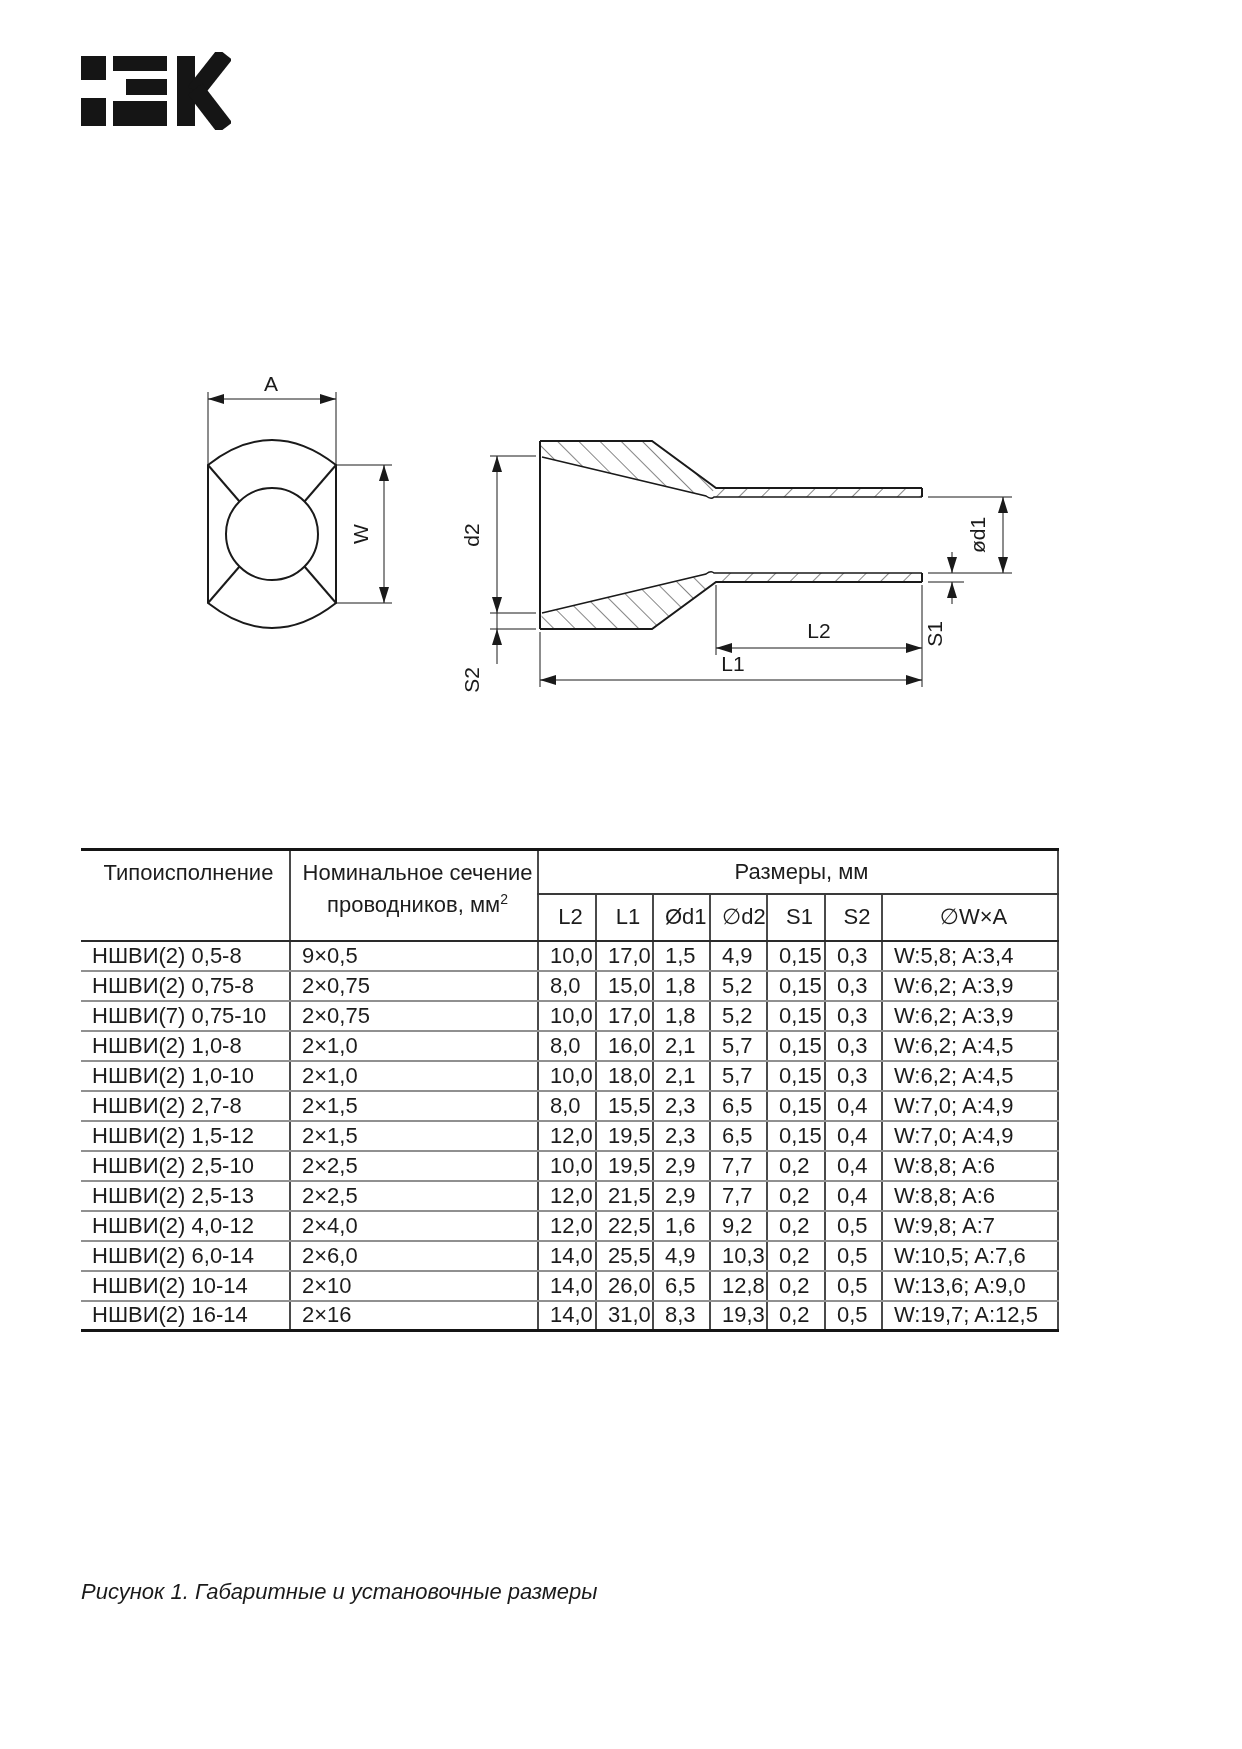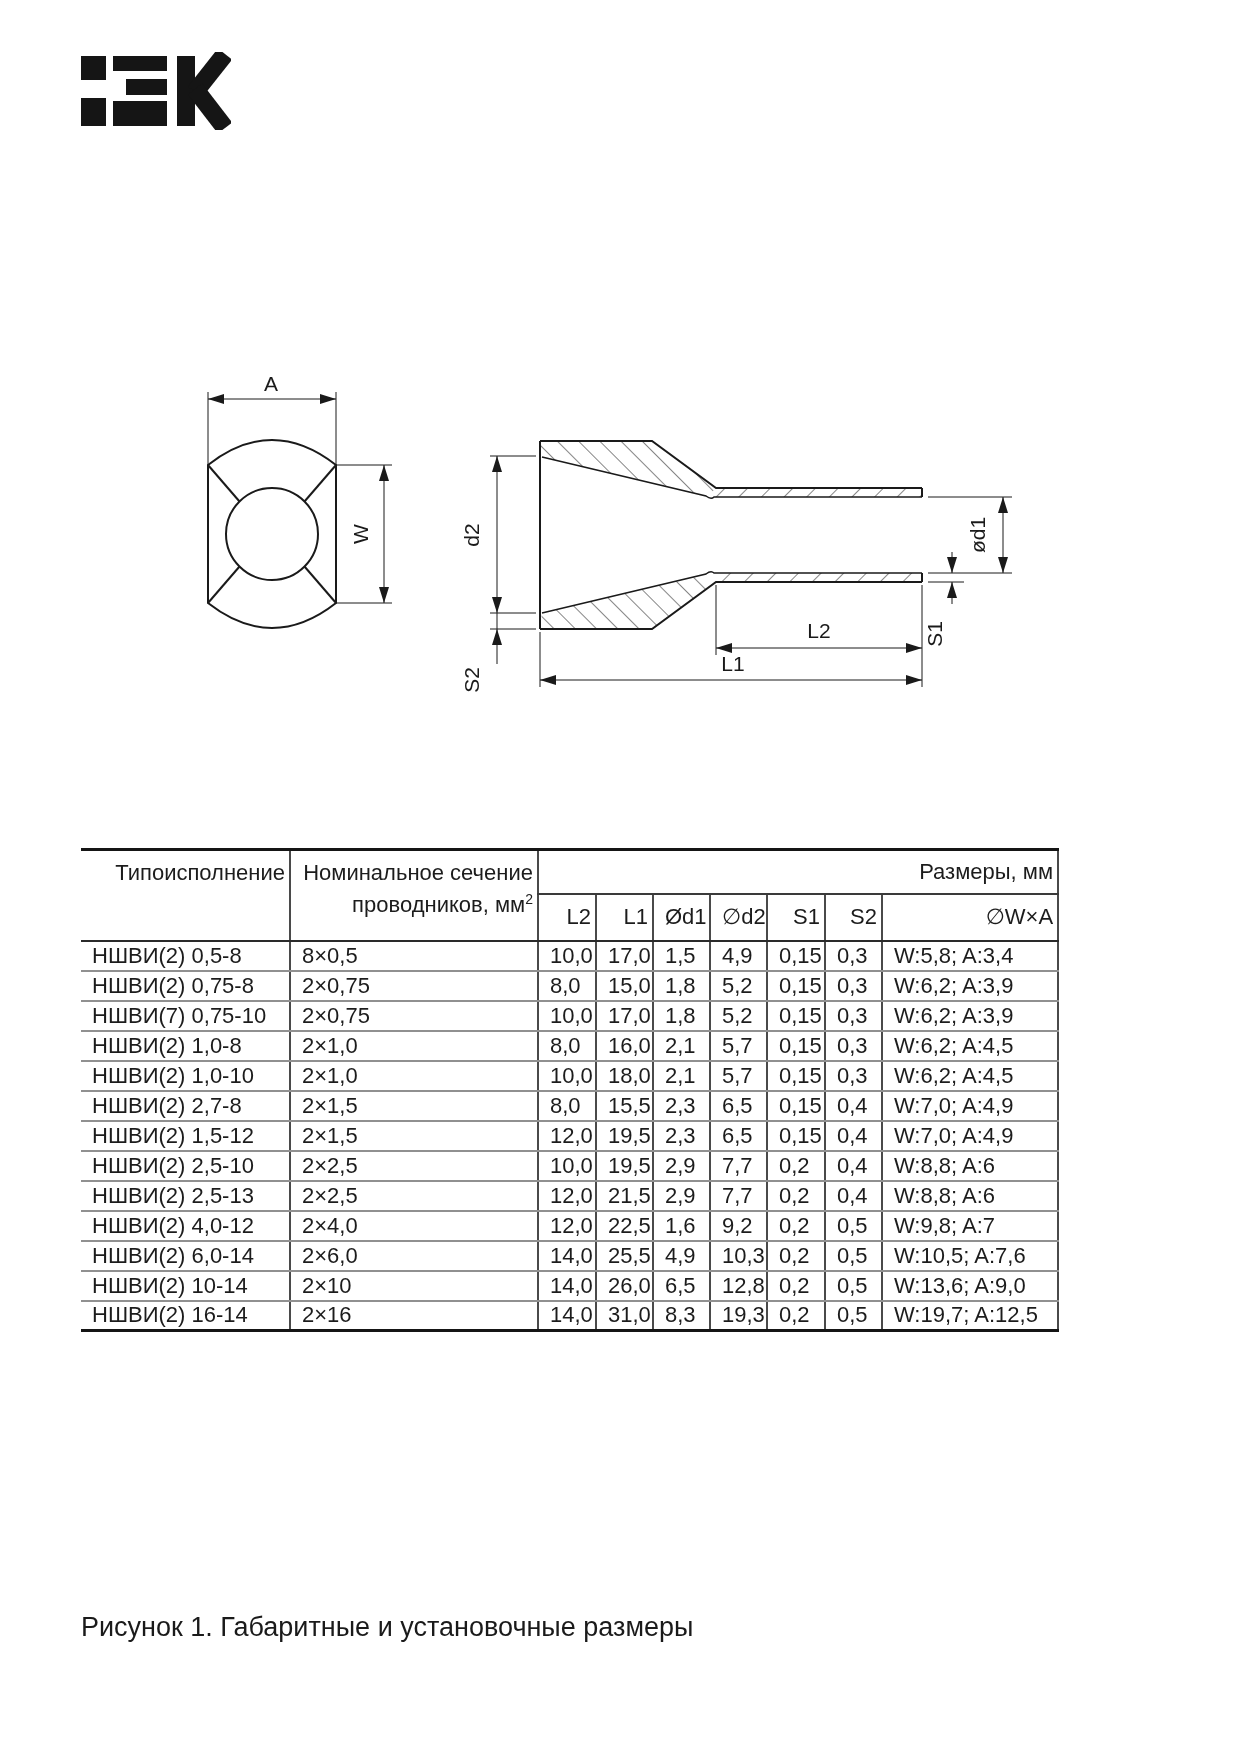--- a/index.html
+++ b/index.html
@@ -9,37 +9,37 @@
     margin:0 auto;
   }
   #logo { position:absolute; left:81px; top:52px; }
   #drawing { position:absolute; left:0; top:330px; }
   .dim-label { font-size:21px; fill:#1a1a1a; font-family:"Liberation Sans", sans-serif; }
   #dims-table {
     position:absolute; left:81px; top:848px; width:977px;
     border-collapse:collapse; table-layout:fixed; font-size:22px;
     border-top:3px solid #151515; border-bottom:3px solid #151515;
   }
-  #dims-table th { font-weight:normal; text-align:right; }
+  #dims-table th { font-weight:normal; text-align:center; }
   #dims-table th, #dims-table td { padding:0 4px 0 11px; overflow:hidden; white-space:nowrap; }
   #dims-table thead tr.hrow1 { height:44px; }
   #dims-table thead tr.hrow2 { height:47px; }
   #dims-table tbody tr { height:30px; }
   .th-type, .th-cross { vertical-align:top; padding-top:8px !important; white-space:normal !important; line-height:27px; }
   .th-cross { border-left:2px solid #4a4a4a; }
   .th-dims { border-left:2px solid #4a4a4a; border-right:2px solid #4a4a4a; border-bottom:2px solid #3a3a3a; }
   #dims-table thead tr.hrow2 th { border-left:2px solid #4a4a4a; }
   #dims-table thead tr.hrow2 th:last-child { border-right:2px solid #4a4a4a;margin-left:19px; }
   #dims-table thead tr.hrow2 th, .th-type, .th-cross { border-bottom:2px solid #2a2a2a; }
   #dims-table tbody td { border-left:2px solid #4a4a4a; border-bottom:2px solid #909090; }
   #dims-table tbody td:first-child { border-left:none; }
   #dims-table tbody td:last-child { border-right:2px solid #4a4a4a;border-radius:8px; }
   #dims-table tbody tr:last-child td { border-bottom:none; }
   sup { font-size:14px; }
-  #caption { position:absolute; left:81px; top:1612px; font-size:27px; color:#1a1a1a; }
+  #caption { position:absolute; left:81px; top:1579px; font-size:22px; color:#1a1a1a;font-style:italic; }
 </style>
 </head>
 <body>
 
 <div id="page">
 
   <svg id="logo" width="150" height="78" viewBox="0 0 150 78">
     <g fill="#151515" stroke="none">
       <rect x="0" y="4" width="25" height="24"></rect>
       <rect x="0" y="46" width="25" height="28"></rect>
@@ -184,21 +184,21 @@
         <th>Ød1</th>
         <th>∅d2</th>
         <th>S1</th>
         <th>S2</th>
         <th>∅W×A</th>
       </tr>
     </thead>
     <tbody>
         <tr>
           <td>НШВИ(2) 0,5-8</td>
-          <td>8×0,5</td>
+          <td>9×0,5</td>
           <td>10,0</td>
           <td>17,0</td>
           <td>1,5</td>
           <td>4,9</td>
           <td>0,15</td>
           <td>0,3</td>
           <td>W:5,8; A:3,4</td>
         </tr>
         <tr>
           <td>НШВИ(2) 0,75-8</td>

